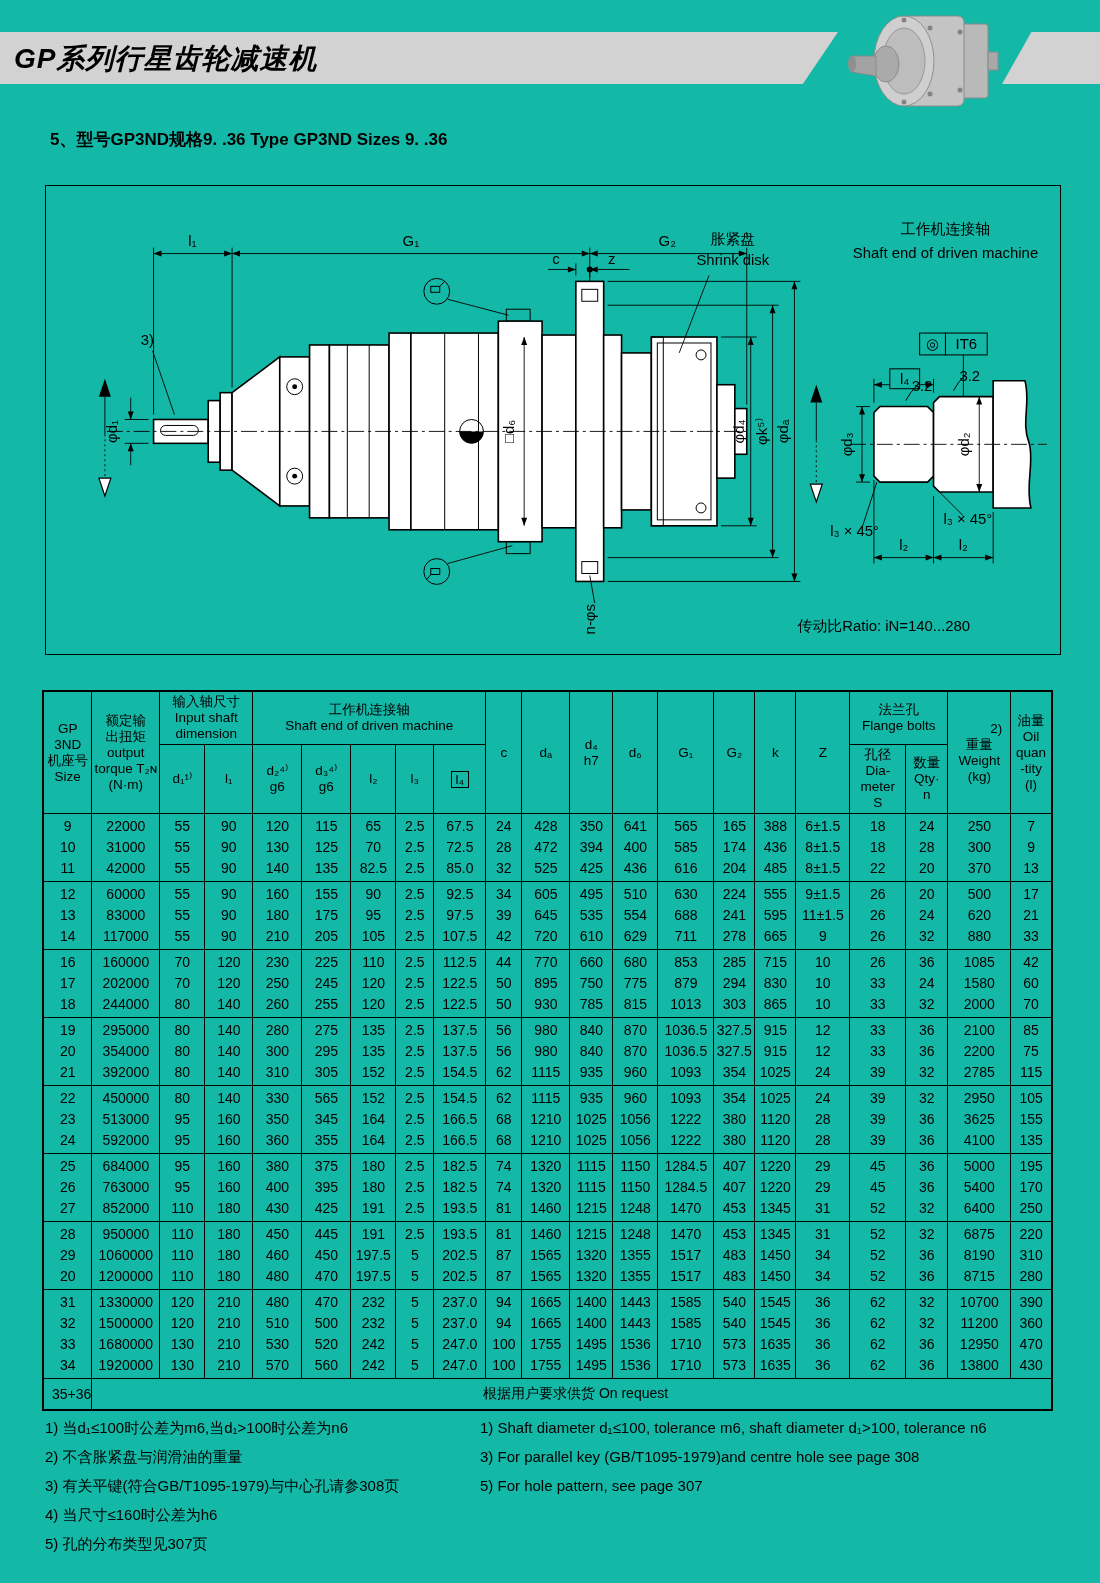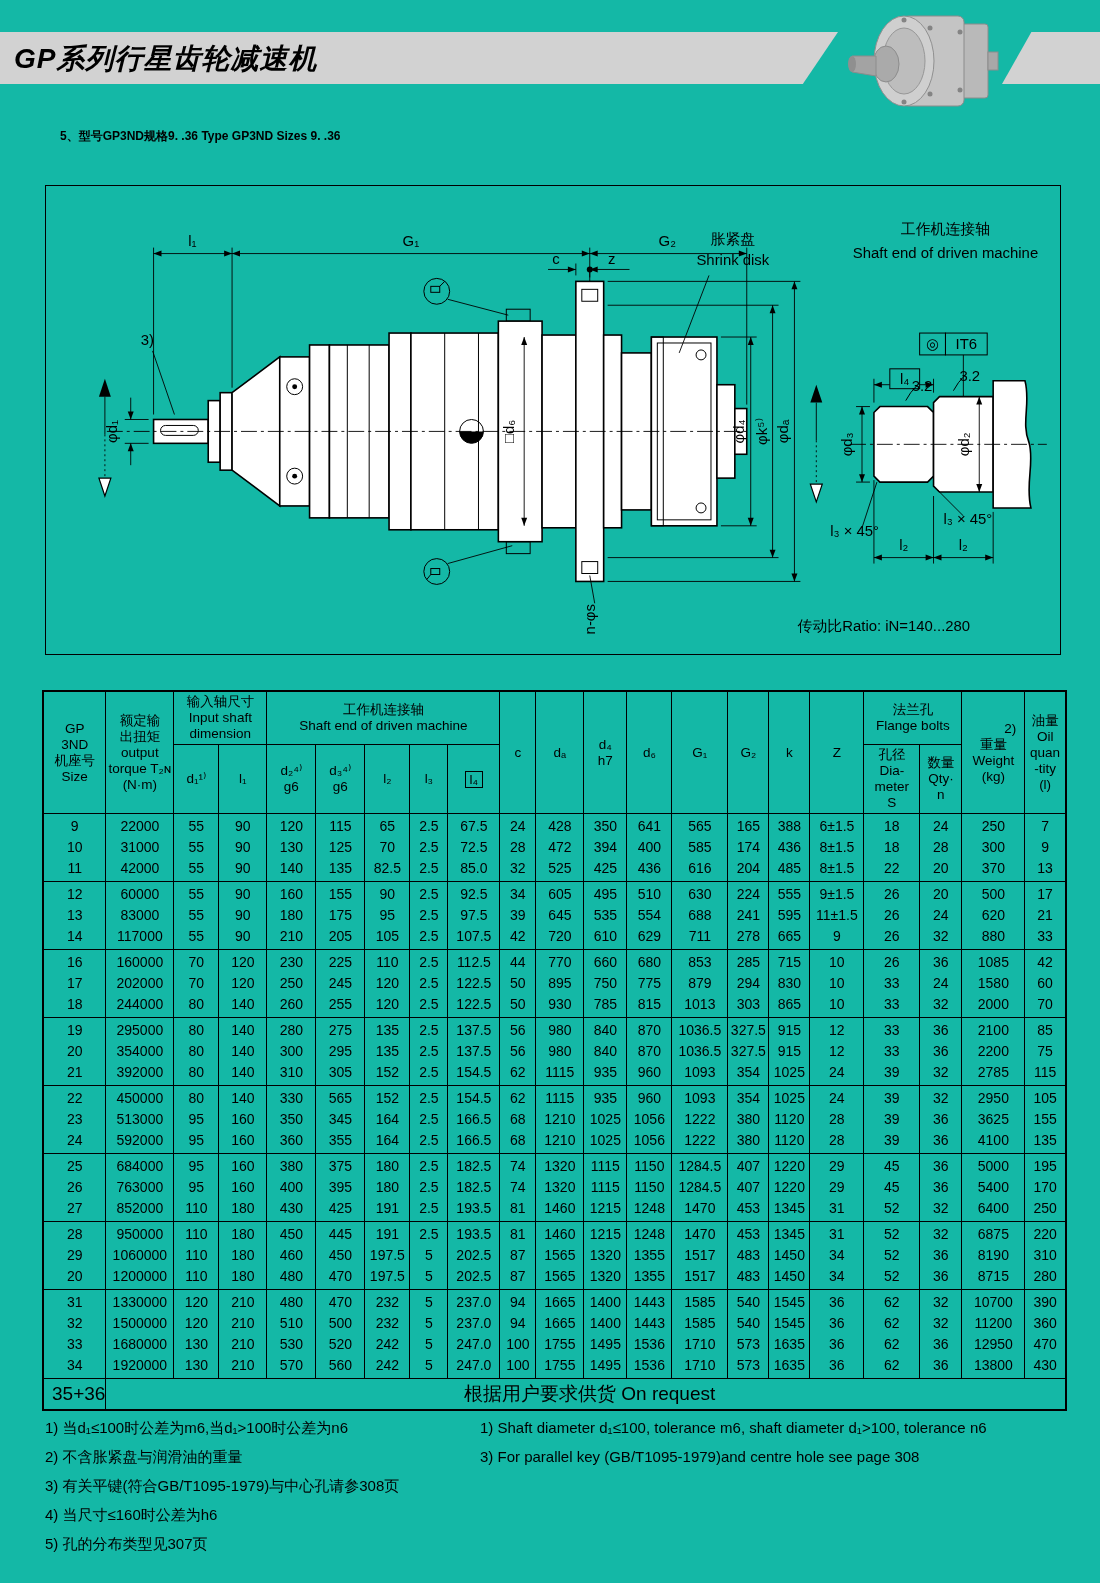--- a/index.html
+++ b/index.html
@@ -5,42 +5,42 @@
   html,body{margin:0;padding:0;background:#fff;}
   .page{position:relative;width:1100px;height:1583px;background:#14b8a6;overflow:hidden;
         font-family:"Liberation Sans","DejaVu Sans",sans-serif;color:#000;}
   .banner{position:absolute;left:0;top:32px;width:838px;height:52px;background:#d2d2d2;
           clip-path:polygon(0 0,100% 0,95.8% 100%,0 100%);}
   .banner-right{position:absolute;left:1002px;top:32px;width:98px;height:52px;background:#d2d2d2;
           clip-path:polygon(30% 0,100% 0,100% 100%,0 100%);}
   .banner-title{position:absolute;left:14px;top:40px;font-size:28px;font-weight:bold;
           font-style:italic;letter-spacing:1px;}
   .photo{position:absolute;left:842px;top:4px;}
-  .subtitle{position:absolute;left:60px;top:128px;font-size:12px;font-weight:600;}
+  .subtitle{position:absolute;left:50px;top:128px;font-size:17px;font-weight:600;}
   .drawing{position:absolute;left:45px;top:185px;width:1014px;height:468px;border:1.6px solid #000;}
   .drawing svg{display:block;}
   .drawing text{font-size:15px;fill:#000;}
   .pt{fill:#fff;stroke:#000;stroke-width:1.6;}
   .thin{fill:none;stroke:#000;stroke-width:1;}
   .dim{stroke:#000;stroke-width:0.9;fill:none;}
   .cl{stroke:#000;stroke-width:0.9;fill:none;stroke-dasharray:16 4 3 4;}
   .dot{stroke:#000;stroke-width:0.9;stroke-dasharray:2 3;}
   .ar{fill:#000;stroke:none;}
   .arh{fill:#fff;stroke:#000;stroke-width:1.2;}
   .cjk{font-size:16px;}
   table.spec{position:absolute;left:42px;top:690px;border-collapse:collapse;table-layout:fixed;
           border:2.5px solid #000;}
   table.spec th,table.spec td{border:1.5px solid #000;text-align:center;vertical-align:middle;
           padding:2px 0;font-weight:normal;}
   table.spec th{font-size:13.5px;line-height:16px;}
   table.spec td{font-size:14px;}
   table.spec td div{line-height:21px;}
   .wt-note div:first-child{text-align:right;padding-right:8px;}
   .boxed{display:inline-block;border:1.2px solid #000;padding:0 4px;line-height:15px;}
-  tr.onrequest td{height:26px;font-size:19px;padding-left:8px;}
+  tr.onrequest td{height:26px;font-size:14px;padding-left:8px;}
   .notes{position:absolute;top:1413px;font-size:15px;line-height:29px;}
   .notes-zh{left:45px;}
   .notes-en{left:480px;}
 </style>
 </head>
 <body>
 
 <div class="page">
 
   <div class="banner"></div>
@@ -1249,15 +1249,16 @@
   <div class="notes notes-zh">
       <div>1) 当d₁≤100时公差为m6,当d₁&gt;100时公差为n6</div>
       <div>2) 不含胀紧盘与润滑油的重量</div>
       <div>3) 有关平键(符合GB/T1095-1979)与中心孔请参308页</div>
       <div>4) 当尺寸≤160时公差为h6</div>
       <div>5) 孔的分布类型见307页</div>
     </div>
   <div class="notes notes-en">
       <div>1) Shaft diameter d₁≤100, tolerance m6, shaft diameter d₁&gt;100, tolerance n6</div>
       <div>3) For parallel key (GB/T1095-1979)and centre hole see page 308</div>
+      <div>5) For hole pattern, see page 307</div>
     </div>
 
 </div>
 
 </body></html>

